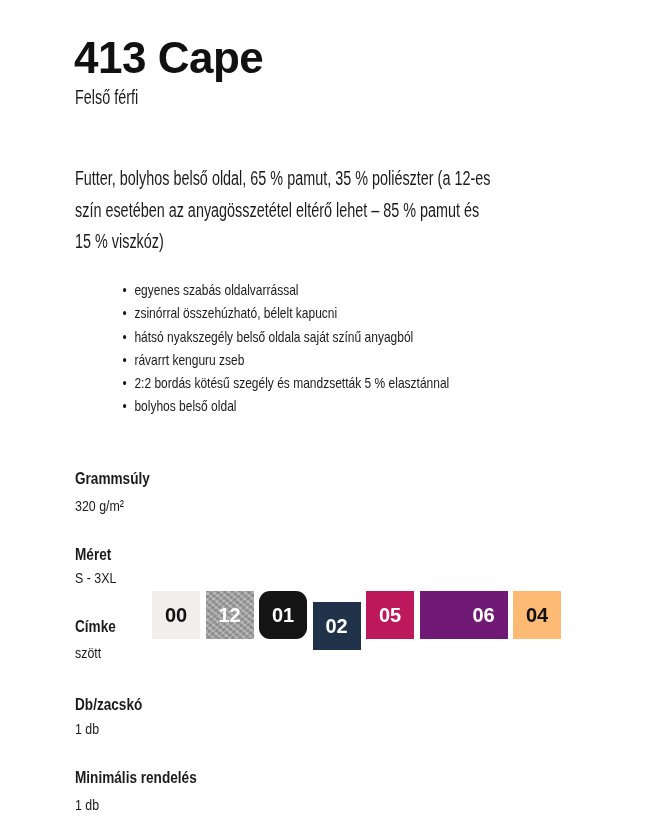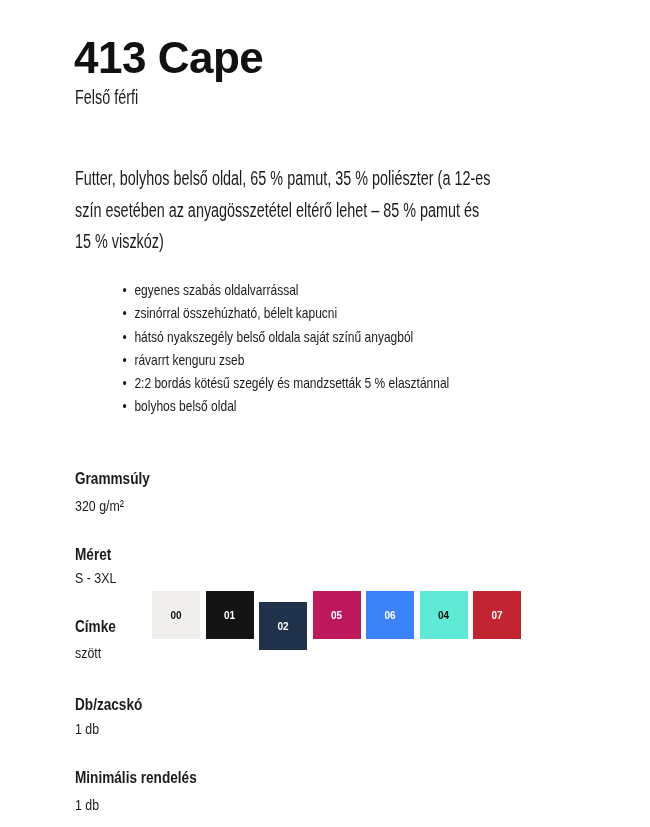--- a/index.html
+++ b/index.html
@@ -44,21 +44,21 @@
   .lab-m { left:75px; top:769px; }
   .val-m { left:75px; top:797px; }
 
   .swatches {
     position:absolute; left:152px; top:591px;
     display:flex; gap:5.5px;
   }
   .swatch {
     width:48px; height:48px; flex:0 0 48px;
     display:flex; align-items:center; justify-content:center;
-    font-size:10px; font-weight:700;
+    font-size:20px; font-weight:700;
   }
   .swatch.heather {
     background-image:
       repeating-linear-gradient(40deg, rgba(255,255,255,0.35) 0px, rgba(255,255,255,0) 2px, rgba(40,40,40,0.14) 3px, rgba(255,255,255,0) 5px),
       repeating-linear-gradient(-40deg, rgba(255,255,255,0.28) 0px, rgba(255,255,255,0) 1.5px, rgba(60,60,60,0.10) 2.5px, rgba(255,255,255,0) 4px);
   }
 </style>
 </head>
 <body>
 
@@ -92,21 +92,21 @@
   <div class="abs spec-value sx80 val-c">szött</div>
 
   <div class="abs spec-label sx80 lab-d">Db/zacskó</div>
   <div class="abs spec-value sx80 val-d">1 db</div>
 
   <div class="abs spec-label sx80 lab-m">Minimális rendelés</div>
   <div class="abs spec-value sx80 val-m">1 db</div>
 
   <div class="swatches">
       <div class="swatch" style="background-color: rgb(240, 239, 235); color: rgb(17, 17, 17);">00</div>
-      <div class="swatch" style="background-color: rgb(20, 20, 20); color: rgb(255, 255, 255);">01</div>
+      <div class="swatch heather" style="background-color: rgb(158, 158, 158); color: rgb(255, 255, 255);">12</div>
+      <div class="swatch" style="background-color: rgb(20, 20, 20); color: rgb(255, 255, 255); border-radius: 11px;">01</div>
       <div class="swatch" style="background-color: rgb(32, 49, 74); color: rgb(255, 255, 255); margin-top: 11px;">02</div>
       <div class="swatch" style="background-color: #be185d; color: rgb(255, 255, 255);">05</div>
-      <div class="swatch" style="background-color: #3b82f6; color: rgb(255, 255, 255);">06</div>
-      <div class="swatch" style="background-color: #5eead4; color: rgb(17, 17, 17);">04</div>
-      <div class="swatch" style="background-color: rgb(195, 36, 49); color: rgb(255, 255, 255);">07</div>
+      <div class="swatch" style="background-color: #701a75; color: rgb(255, 255, 255); padding-left: 40px;">06</div>
+      <div class="swatch" style="background-color: #fdba74; color: rgb(17, 17, 17);">04</div>
     </div>
 
 </div>
 
 </body></html>

